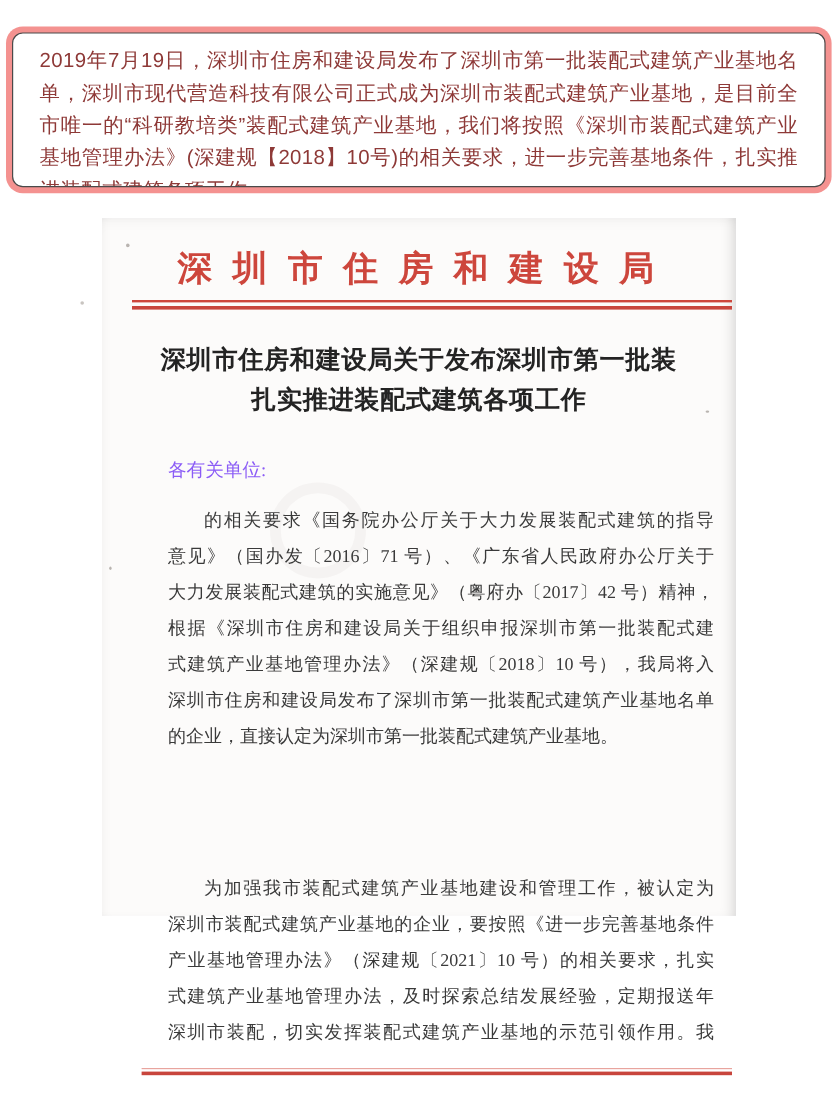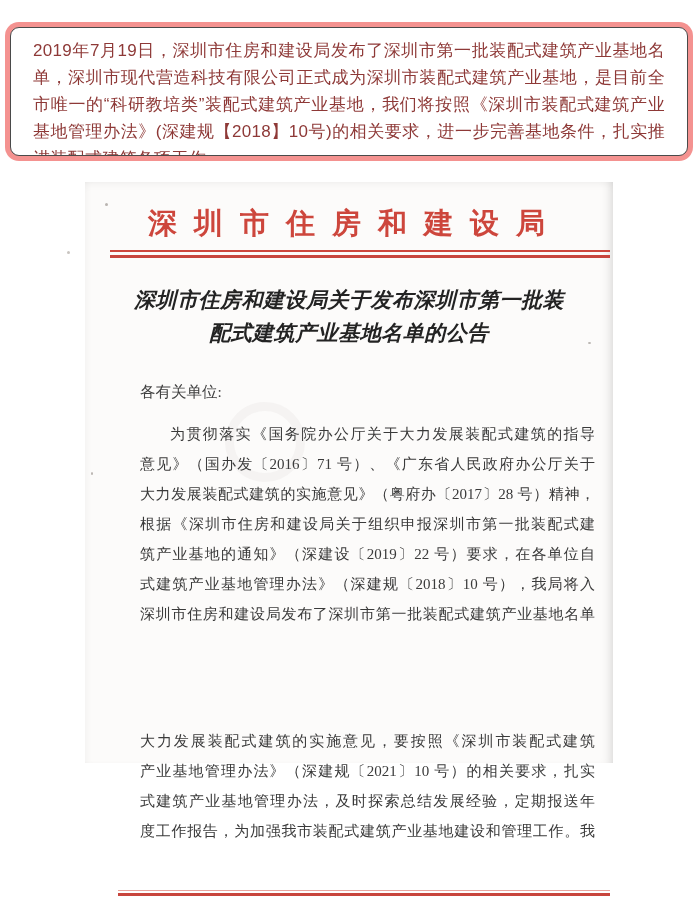--- a/index.html
+++ b/index.html
@@ -59,26 +59,25 @@
   .doc-title {
     position: absolute;
     top: 102px; left: 30px; right: 30px;
     text-align: center;
     color: #232323;
     font-family: "Liberation Serif", serif;
     font-weight: 700;
     font-size: 21px;
     line-height: 33px;
     letter-spacing: 0.5px;
-    font-style: italic;
   }
   .salutation {
     position: absolute;
     top: 200px; left: 55px;
-    color: #404040;
+    color: #8b5cf6;
     font-family: "Liberation Serif", serif;
     font-size: 15.5px;
   }
   .para {
     position: absolute;
     left: 55px; width: 455px;
     color: #3a3a3a;
     font-family: "Liberation Serif", serif;
     font-size: 15px;
   }
@@ -125,36 +124,37 @@
   <div class="speck s1"></div>
   <div class="speck s2"></div>
   <div class="speck s3"></div>
 
   <div class="agency">深圳市住房和建设局</div>
 
   <div class="rule-top"></div>
 
   <div class="doc-title">
     <div>深圳市住房和建设局关于发布深圳市第一批装</div>
-    <div>配式建筑产业基地名单的公告</div>
+    <div>扎实推进装配式建筑各项工作</div>
   </div>
 
   <div class="salutation">各有关单位:</div>
 
   <div class="para para1">
-    <div class="bl indent">为贯彻落实《国务院办公厅关于大力发展装配式建筑的指导</div>
+    <div class="bl indent">的相关要求《国务院办公厅关于大力发展装配式建筑的指导</div>
     <div class="bl">意见》（国办发〔2016〕71 号）、《广东省人民政府办公厅关于</div>
-    <div class="bl">大力发展装配式建筑的实施意见》（粤府办〔2017〕28 号）精神，</div>
+    <div class="bl">大力发展装配式建筑的实施意见》（粤府办〔2017〕42 号）精神，</div>
     <div class="bl">根据《深圳市住房和建设局关于组织申报深圳市第一批装配式建</div>
-    <div class="bl">筑产业基地的通知》（深建设〔2019〕22 号）要求，在各单位自</div>
     <div class="bl">式建筑产业基地管理办法》（深建规〔2018〕10 号），我局将入</div>
     <div class="bl">深圳市住房和建设局发布了深圳市第一批装配式建筑产业基地名单</div>
+    <div class="bl last">的企业，直接认定为深圳市第一批装配式建筑产业基地。</div>
   </div>
 
   <div class="para para2">
-    <div class="bl">大力发展装配式建筑的实施意见，要按照《深圳市装配式建筑</div>
+    <div class="bl indent">为加强我市装配式建筑产业基地建设和管理工作，被认定为</div>
+    <div class="bl">深圳市装配式建筑产业基地的企业，要按照《进一步完善基地条件</div>
     <div class="bl">产业基地管理办法》（深建规〔2021〕10 号）的相关要求，扎实</div>
     <div class="bl">式建筑产业基地管理办法，及时探索总结发展经验，定期报送年</div>
-    <div class="bl">度工作报告，为加强我市装配式建筑产业基地建设和管理工作。我</div>
+    <div class="bl">深圳市装配，切实发挥装配式建筑产业基地的示范引领作用。我</div>
   </div>
 
   <div class="rule-bottom"></div>
 </div>
 
 </body></html>

